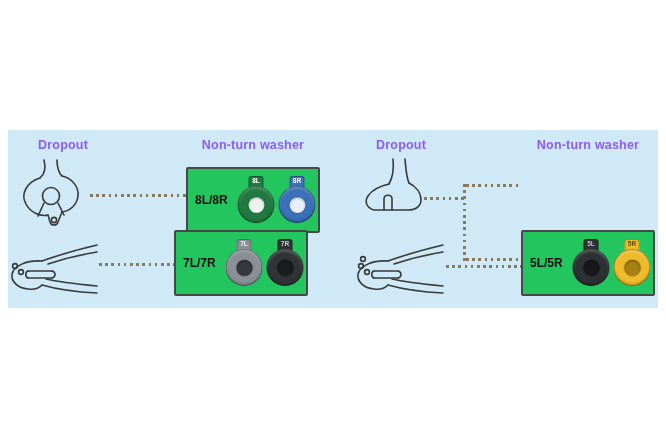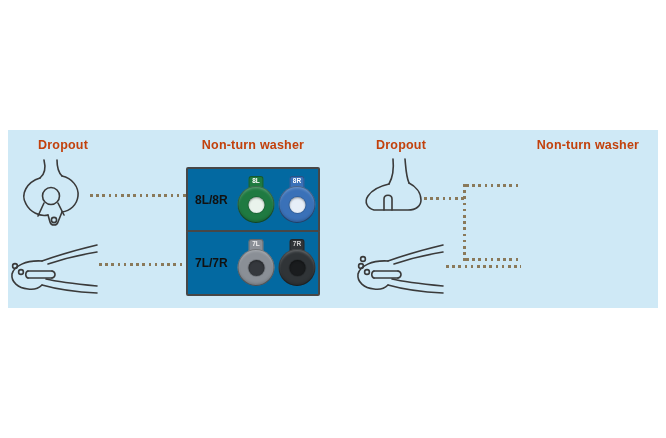--- a/index.html
+++ b/index.html
@@ -1,22 +1,22 @@
 <!DOCTYPE html>
 <html style="--panel-bg: #cfe9f6; --dotted: #8a795a; --box-border: #474747; --line-art: #3a3a3a;"><head>
 <meta charset="utf-8">
 <style>
   * { margin:0; padding:0; box-sizing:border-box; }
   body { background:#ffffff; font-family:"Liberation Sans", sans-serif; }
   .stage { position:relative; width:666px; height:438px; background:#ffffff; overflow:hidden; }
   .panel { position:absolute; left:8px; top:130px; width:650px; height:178px;
            background:var(--panel-bg,#cfe9f6); }
-  .hdr { position:absolute; font-size:12.5px; font-weight:bold; color:#c2410c;
+  .hdr { position:absolute; font-size:12.5px; font-weight:bold; color:#8b5cf6;
          text-align:center; letter-spacing:.2px; }
-  .wbox { position:absolute; width:134px; height:66px; background:#0369a1;
+  .wbox { position:absolute; width:134px; height:66px; background:#22c55e;
           border:2px solid var(--box-border,#474747); border-radius:2px;
           display:flex; align-items:center; padding:0 3px 0 7px; }
   .wlabel { font-size:12px; font-weight:bold; color:#111; width:42px; flex:0 0 auto; }
   .washers { display:flex; gap:3px; align-items:flex-start; }
   .washer { position:relative; width:38px; height:50px; flex:0 0 auto; }
   .tab { position:absolute; left:50%; top:1px; transform:translateX(-50%);
          width:15px; height:14px; background:var(--ring,#888); border-radius:3px 3px 0 0;
          box-shadow:inset 0 0 0 1px rgba(0,0,0,.28); display:flex; justify-content:center; }
   .mark { font-size:6.5px; line-height:9px; font-weight:bold; color:var(--mark,#fff); }
   .ring { position:absolute; left:50%; top:11px; transform:translateX(-50%);
@@ -125,21 +125,21 @@
         <span class="tab">
             <span class="mark">8R</span>
           </span>
         <span class="ring">
             <span class="hole"></span>
           </span>
       </div>
     </div>
   </div>
 
-  <div class="wbox" style="left:186px;top:230px">
+  <div class="wbox" style="left:174px;top:230px">
     <span class="wlabel">7L/7R</span>
     <div class="washers">
       <div class="washer" style="--ring: #8a8f96; --hole: #35383d; --mark: #f2f2f2;">
         <span class="tab">
             <span class="mark">7L</span>
           </span>
         <span class="ring">
             <span class="hole"></span>
           </span>
       </div>
@@ -148,13 +148,34 @@
             <span class="mark">7R</span>
           </span>
         <span class="ring">
             <span class="hole"></span>
           </span>
       </div>
     </div>
   </div>
 
 
+  <div class="wbox" style="left:521px;top:230px">
+    <span class="wlabel">5L/5R</span>
+    <div class="washers">
+      <div class="washer" style="--ring: #2e3134; --hole: #17181a; --mark: #c0c0c0;">
+        <span class="tab">
+            <span class="mark">5L</span>
+          </span>
+        <span class="ring">
+            <span class="hole"></span>
+          </span>
+      </div>
+      <div class="washer" style="--ring: #eebb2a; --hole: #a87f12; --mark: #5c4507;">
+        <span class="tab">
+            <span class="mark">5R</span>
+          </span>
+        <span class="ring">
+            <span class="hole"></span>
+          </span>
+      </div>
+    </div>
+  </div>
 </div>
 
 </body></html>

